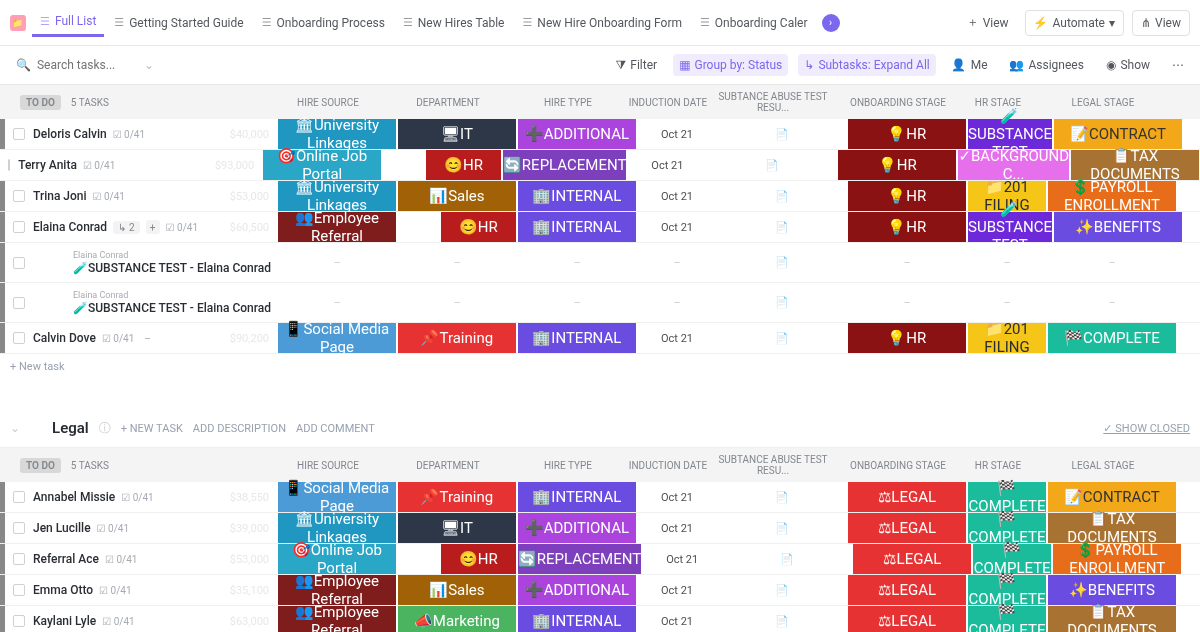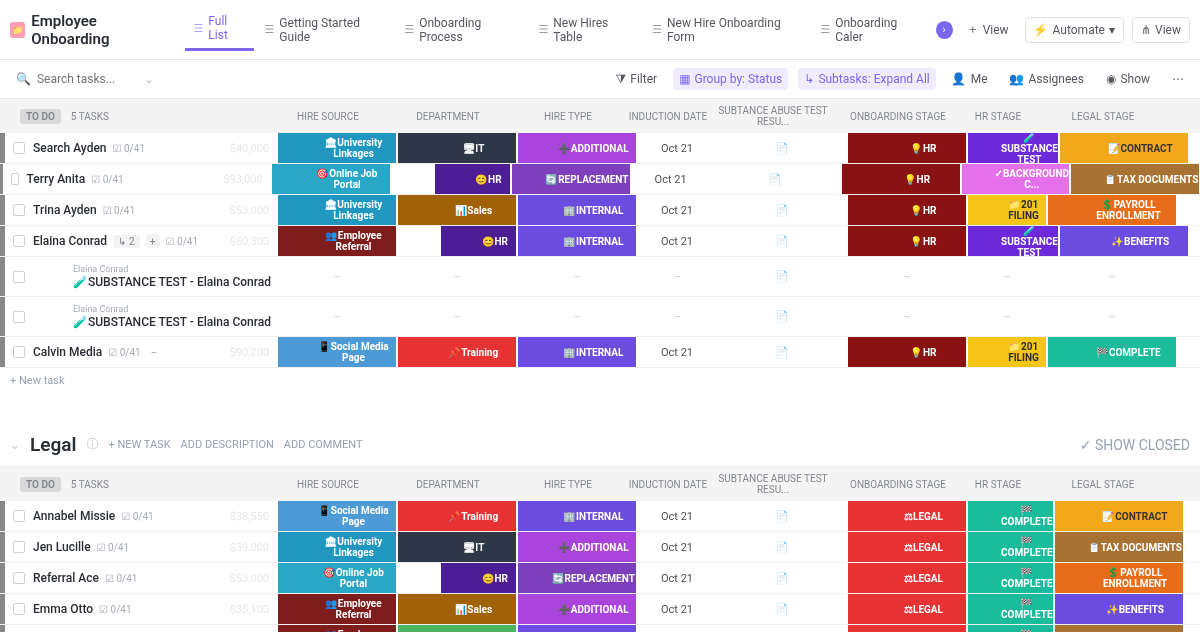--- a/index.html
+++ b/index.html
@@ -15,78 +15,77 @@
 .btn { display: flex; align-items: center; gap: 4px; padding: 5px 8px; font-size: 12px; color: #54585e; cursor: pointer; border-radius: 4px; }
 .btn.bordered { border: 1px solid #e0e0e0; }
 .toolbar { display: flex; align-items: center; padding: 8px 10px; gap: 16px; border-bottom: 1px solid #e8e8e8; font-size: 12px; color: #54585e; }
 .search-box { display: flex; align-items: center; gap: 6px; flex: 0 0 150px; padding: 4px 6px; border-radius: 4px; }
 .search-input { border: none; outline: none; font-size: 12px; color: #97a1af; background: transparent; width: 100%; }
 .toolbar-right { margin-left: auto; display: flex; gap: 10px; align-items: center; }
 .toolbar-item { display: flex; align-items: center; gap: 4px; cursor: pointer; padding: 4px 6px; border-radius: 4px; }
 .toolbar-item.highlighted { background: #f0ecfd; color: #7b68ee; }
 
 .section-head { padding: 10px; display: flex; align-items: center; gap: 10px; border-bottom: 1px solid #eee; }
-.section-name { font-size: 19px; font-weight: 600; }
+.section-name { font-size: 15px; font-weight: 600; margin-left: 22px; }
 .section-actions { display: flex; gap: 10px; color: #97a1af; font-size: 11px; }
-.show-closed { margin-left: auto; color: #97a1af; font-size: 14px; }
+.show-closed { margin-left: auto; color: #97a1af; font-size: 11px; text-decoration: underline; }
 
 .cols-head { display: flex; align-items: center; background: #f5f4f4; padding: 6px 0; font-size: 10px; color: #82878e; text-transform: uppercase; }
 .status-head { flex: 0 0 8px; }
 .name-col { flex: 0 0 260px; padding-left: 10px; }
 .status-label { background: #d8d8d8; padding: 2px 6px; border-radius: 3px; font-weight: 600; margin-right: 10px; margin-left: 2px; }
 .task-count { color: #82878e; }
 .col-h { flex: 0 0 120px; text-align: center; }
 .col-h.narrow { flex: 0 0 80px; }
 .col-h.wide { flex: 0 0 130px; }
 
 .row { display: flex; align-items: center; border-bottom: 1px solid #f0f0f0; height: 31px; }
 .status-bar { width: 5px; height: 100%; background: #888; }
 .chk { margin: 0 8px; width: 12px; height: 12px; border: 1px solid #d0d0d0; border-radius: 2px; }
 .tname { flex: 0 0 244px; display: flex; align-items: center; gap: 6px; font-size: 12px; color: #2a2e34; }
 .tname-main { font-weight: 500; }
 .task-meta { font-size: 10px; color: #a6abb3; }
 .salary { font-size: 11px; color: #e8e8e8; margin-left: auto; margin-right: 8px; }
 .cell { flex: 0 0 120px; text-align: center; font-size: 11px; color: #4f4f4f; display: flex; align-items: center; justify-content: center; height: 100%; }
 .cell.narrow { flex: 0 0 80px; }
 .cell.wide { flex: 0 0 130px; }
-.tag { width: 100%; height: 100%; display: flex; align-items: center; justify-content: center; color: #fff; font-size: 10px; font-weight: 700; margin: 0 1px; padding-left: 33px; }
+.tag { width: 100%; height: 100%; display: flex; align-items: center; justify-content: center; color: #fff; font-size: 15px; font-weight: 400; margin: 0 1px; }
 .dash { color: #ccc; }
 .doc-icon { color: #d0d0d0; }
 
 .subtasks-chip { display:flex; align-items:center; gap:3px; background:#f3f3f3; color:#7e848f; padding:1px 5px; border-radius:3px; font-size:10px; }
 .add-chip { background:#f3f3f3; color:#7e848f; width:14px; height:14px; border-radius:3px; font-size:10px; display:flex; align-items:center; justify-content:center; }
 
 .sub-row .tname { padding-left: 40px; flex-direction: column; align-items: flex-start; gap: 1px; }
 .sub-row { height: 40px; }
 .sub-parent { font-size: 9px; color: #a6abb3; }
 
 .new-task { padding: 6px 10px; color: #97a1af; font-size: 11px; cursor: pointer; }
 .spacer { height: 30px; }
 
 
 .c-teal { background: #2aa6c6; } .c-teal2 { background: #1f97c0; } .c-teal3 { background: #7f1d1d; }
 .c-blue { background: #a16207; } .c-blue2 { background: #4c9bd6; }
-.c-green { background: #4c1d95; margin-left: 44px; } .c-green2 { background: #4bb460; }
+.c-green { background: #b91c1c; margin-left: 44px; } .c-green2 { background: #4bb460; }
 .c-teal-g { background: #1abc9c; }
 .c-purple { background: #7d3fbc; } .c-purple2 { background: #aa44dd; }
 .c-violet { background: #6b4ce0; }
 .c-dred { background: #8a1212; } .c-red { background: #e63232; }
 .c-pink { background: #6d28d9; } .c-lpink { background: #e66fec; }
 .c-yellow { background: #f5c518; color:#2a2e34; }
 .c-gold { background: #f3a81a; color:#333; }
 .c-brown { background: #a87332; }
 .c-orange { background: #e86d1a; }
 .c-dark { background: #2d3748; }
 </style>
 </head>
 <body>
 
 <div class="header">
   <span class="folder-icon">📁</span>
-  <span class="title">Employee Onboarding</span>
   <div id="tabs" style="display:flex;gap:2px;">
       <div class="tab active"><span class="tab-icon">☰</span>Full List</div>
       <div class="tab"><span class="tab-icon">☰</span>Getting Started Guide</div>
       <div class="tab"><span class="tab-icon">☰</span>Onboarding Process</div>
       <div class="tab"><span class="tab-icon">☰</span>New Hires Table</div>
       <div class="tab"><span class="tab-icon">☰</span>New Hire Onboarding Form</div>
       <div class="tab"><span class="tab-icon">☰</span>Onboarding Caler</div>
     </div>
   <span class="nav-arrow">›</span>
   <div class="header-right">
@@ -123,21 +122,21 @@
       <div class="col-h narrow">INDUCTION DATE</div>
       <div class="col-h wide">SUBTANCE ABUSE TEST RESU...</div>
       <div class="col-h ">ONBOARDING STAGE</div>
       <div class="col-h narrow">HR STAGE</div>
       <div class="col-h wide">LEGAL STAGE</div>
     </div>
     <div class="row">
       <div class="status-bar"></div>
       <div class="chk"></div>
       <div class="tname">
-        <span class="tname-main">Search Ayden</span>
+        <span class="tname-main">Deloris Calvin</span>
         <span class="task-meta">☑ 0/41</span>
         <span class="salary">$40,000</span>
       </div>
       <div class="cell ">
         <div class="tag c-teal2">🏛University Linkages</div>
       </div>
       <div class="cell ">
         <div class="tag c-dark">🖥IT</div>
       </div>
       <div class="cell ">
@@ -185,21 +184,21 @@
         <div class="tag c-lpink">✓BACKGROUND C...</div>
       </div>
       <div class="cell wide">
         <div class="tag c-brown">📋TAX DOCUMENTS</div>
       </div>
     </div>
     <div class="row">
       <div class="status-bar"></div>
       <div class="chk"></div>
       <div class="tname">
-        <span class="tname-main">Trina Ayden</span>
+        <span class="tname-main">Trina Joni</span>
         <span class="task-meta">☑ 0/41</span>
         <span class="salary">$53,000</span>
       </div>
       <div class="cell ">
         <div class="tag c-teal2">🏛University Linkages</div>
       </div>
       <div class="cell ">
         <div class="tag c-blue">📊Sales</div>
       </div>
       <div class="cell ">
@@ -313,21 +312,21 @@
         <span class="dash">–</span>
       </div>
       <div class="cell wide">
         <span class="dash">–</span>
       </div>
     </div>
     <div class="row">
       <div class="status-bar"></div>
       <div class="chk"></div>
       <div class="tname">
-        <span class="tname-main">Calvin Media</span>
+        <span class="tname-main">Calvin Dove</span>
         <span class="task-meta">☑ 0/41</span>
         <span class="task-meta" style="margin-left:4px;">–</span>
         <span class="salary">$90,200</span>
       </div>
       <div class="cell ">
         <div class="tag c-blue2">📱Social Media Page</div>
       </div>
       <div class="cell ">
         <div class="tag c-red">📌Training</div>
       </div>

